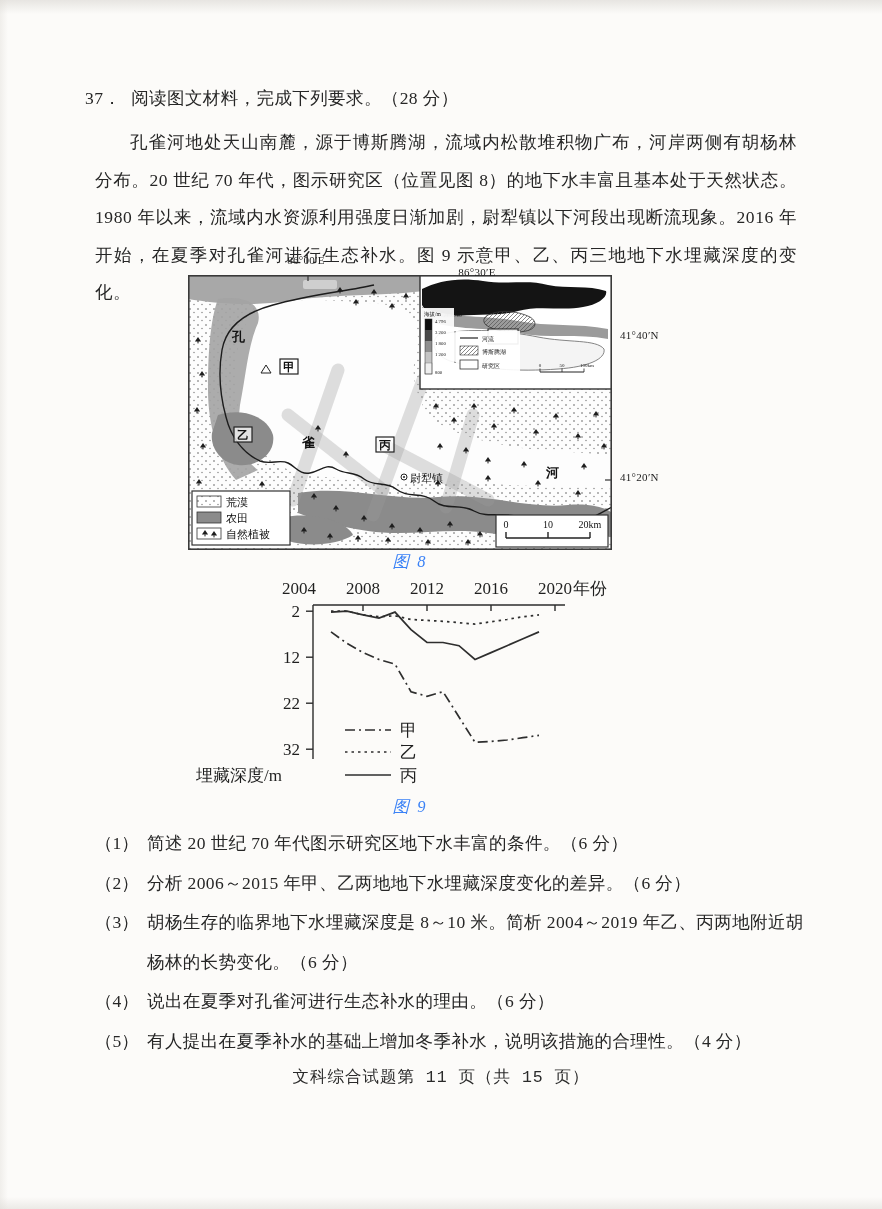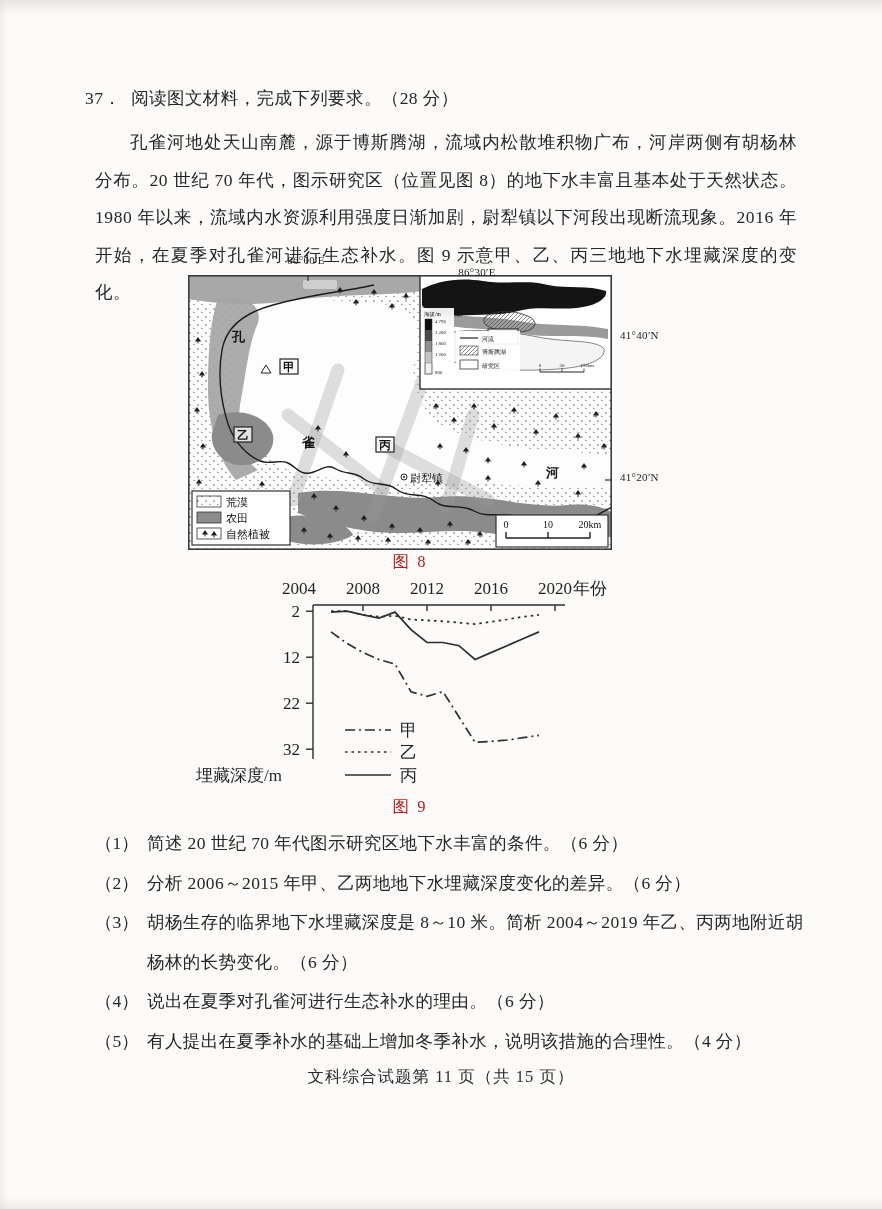--- a/index.html
+++ b/index.html
@@ -20,32 +20,32 @@
 
   .stem { position:absolute; left:95px; top:124px; width:702px;
     font-size:17.5px; line-height:37.5px; letter-spacing:.6px;
     text-align:justify; text-indent:2em; }
 
   .fig8-wrap { position:absolute; left:188px; top:275px; width:424px; height:275px; }
   .fig8-wrap svg { display:block; }
   .geo-label { position:absolute; font-size:11px; letter-spacing:.3px; color:#222; white-space:nowrap; }
   .geo-center { text-align:center; }
   .fig-caption { position:absolute; left:188px; width:444px; text-align:center;
-    font-size:16.5px; letter-spacing:2px; color:#b91c1c; }
+    font-size:16.5px; letter-spacing:2px; color:#3b82f6;font-style:italic; }
 
   .fig9-wrap { position:absolute; left:188px; top:578px; width:430px; height:215px;text-align:center; }
   .fig9-wrap svg { display:block; }
 
   .questions { position:absolute; left:95px; top:824px; width:712px; font-size:17.5px; }
   .q-item { display:flex; line-height:39.5px; }
   .q-num { flex:0 0 52px; }
   .q-text { flex:1; letter-spacing:.4px; }
 
   .footer { position:absolute; top:1066px; left:0; right:0; text-align:center;
-    font-size:16.5px; letter-spacing:1px; color:#2a2a2a; }
+    font-size:16.5px; letter-spacing:1px; color:#2a2a2a;font-family:Liberation Mono, monospace; }
 
   
   .map-border { fill:none; stroke:#3a3a3a; stroke-width:1.6; }
   .map-text { fill:#111; font-family:inherit; }
   .river { fill:none; stroke:#1c1c1c; stroke-width:1.4; stroke-linejoin:round; }
   .wmk { stroke:#9a9a9a; stroke-width:13; stroke-linecap:round; opacity:.32; fill:none; }
   .sitebox { fill:rgba(255,255,255,.75); stroke:#222; stroke-width:1.2; }
 
   
   .ax { stroke:#2c2c2c; stroke-width:1.4; }

